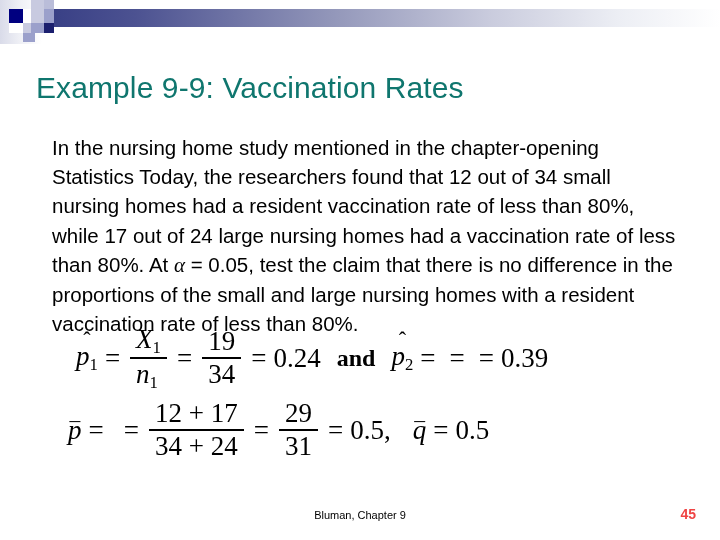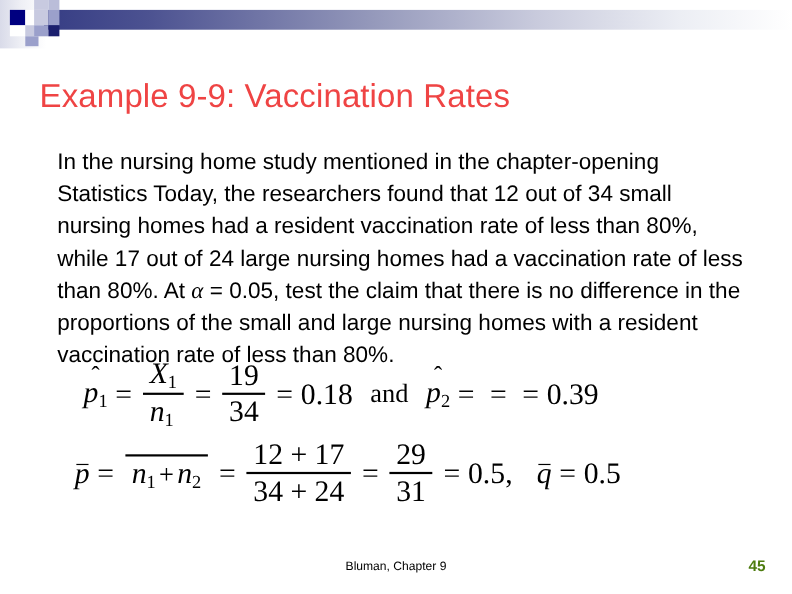--- a/index.html
+++ b/index.html
@@ -49,21 +49,21 @@
   }
 
   
   #page-title {
     position: absolute;
     left: 36px;
     top: 51px;
     width: 660px;
     font-size: 30px;
     font-weight: normal;
-    color: #ef4444;
+    color: #0f766e;
     letter-spacing: 0.1px;
     line-height: 1.15;
     white-space: nowrap;
   }
 
   
   #body-text {
     position: absolute;
     left: 52px;
     top: 97px;
@@ -112,20 +112,21 @@
   }
   .opsm {
     font-size: 24px;
     padding: 0 3px;
     line-height: 1;
   }
   .word {
     font-size: 24px;
     padding: 0 16px;
     line-height: 1;
+    font-weight: bold;
   }
   sub.sb {
     font-size: 0.62em;
     font-style: normal;
     vertical-align: -0.28em;
   }
 
   
   .acc {
     position: relative;
@@ -184,21 +185,21 @@
     text-align: center;
     font-size: 11px;
     color: #000000;
   }
   #page-number {
     position: absolute;
     right: 24px;
     top: 506px;
     font-size: 14px;
     font-weight: bold;
-    color: #4d7c0f;
+    color: #ef4444;
   }
 </style>
 </head>
 <body>
 
 <div id="slide-header-ornament">
   <div class="fadestrip"></div>
   <div class="grad-bar"></div>
 
   <div class="sq sq-lav1" style="left:31px; top:0px;  width:13px; height:9px;"></div>
@@ -228,35 +229,34 @@
       <span class="bar"></span>
       <span class="den mi"><span>n</span><sub class="sb">1</sub></span>
     </span>
     <span class="op">=</span>
     <span class="frac">
       <span class="num mn">19</span>
       <span class="bar"></span>
       <span class="den mn">34</span>
     </span>
     <span class="op">=</span>
-    <span class="mn">0.18</span>
+    <span class="mn">0.24</span>
     <span class="word">and</span>
     <span class="acc hat"><span class="mark">ˆ</span><span>p</span><sub class="sb">2</sub></span>
     <span class="op">=</span>
     <span class="op">=</span>
     <span class="op">=</span>
     <span class="mn">0.39</span>
   </div>
 
   <div class="eqrow row2">
     <span class="acc bar"><span class="mark">–</span><span>p</span></span>
     <span class="op">=</span>
     <span class="frac">
       <span class="bar"></span>
-      <span class="den mi"><span>n</span><sub class="sb">1</sub><span class="opsm" style="font-style:normal">+</span><span>n</span><sub class="sb">2</sub></span>
     </span>
     <span class="op">=</span>
     <span class="frac">
       <span class="num mn">12 + 17</span>
       <span class="bar"></span>
       <span class="den mn">34 + 24</span>
     </span>
     <span class="op">=</span>
     <span class="frac">
       <span class="num mn">29</span>

